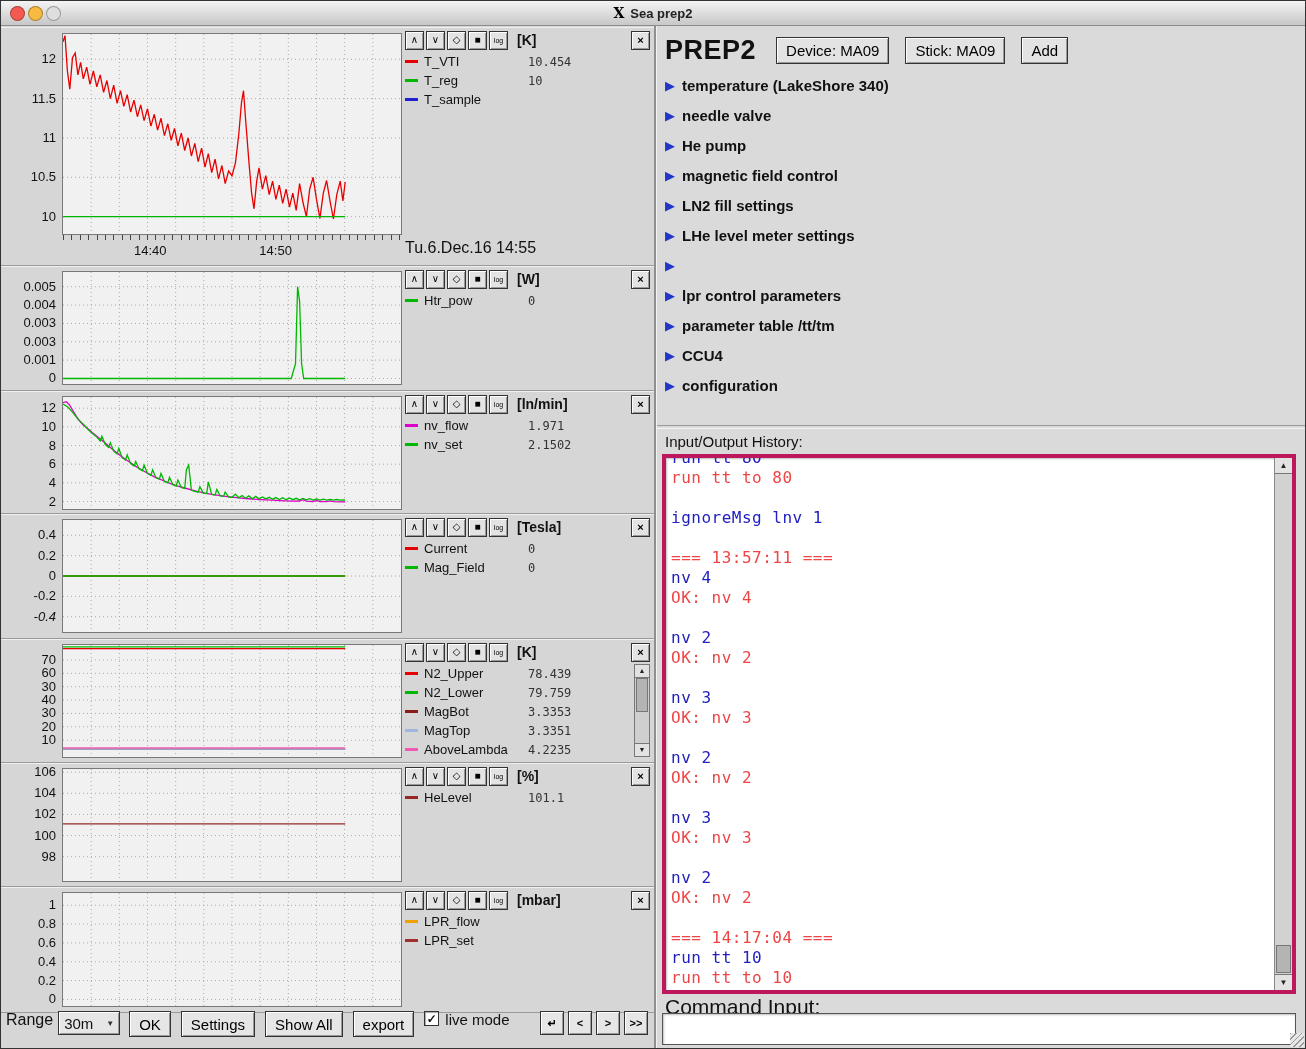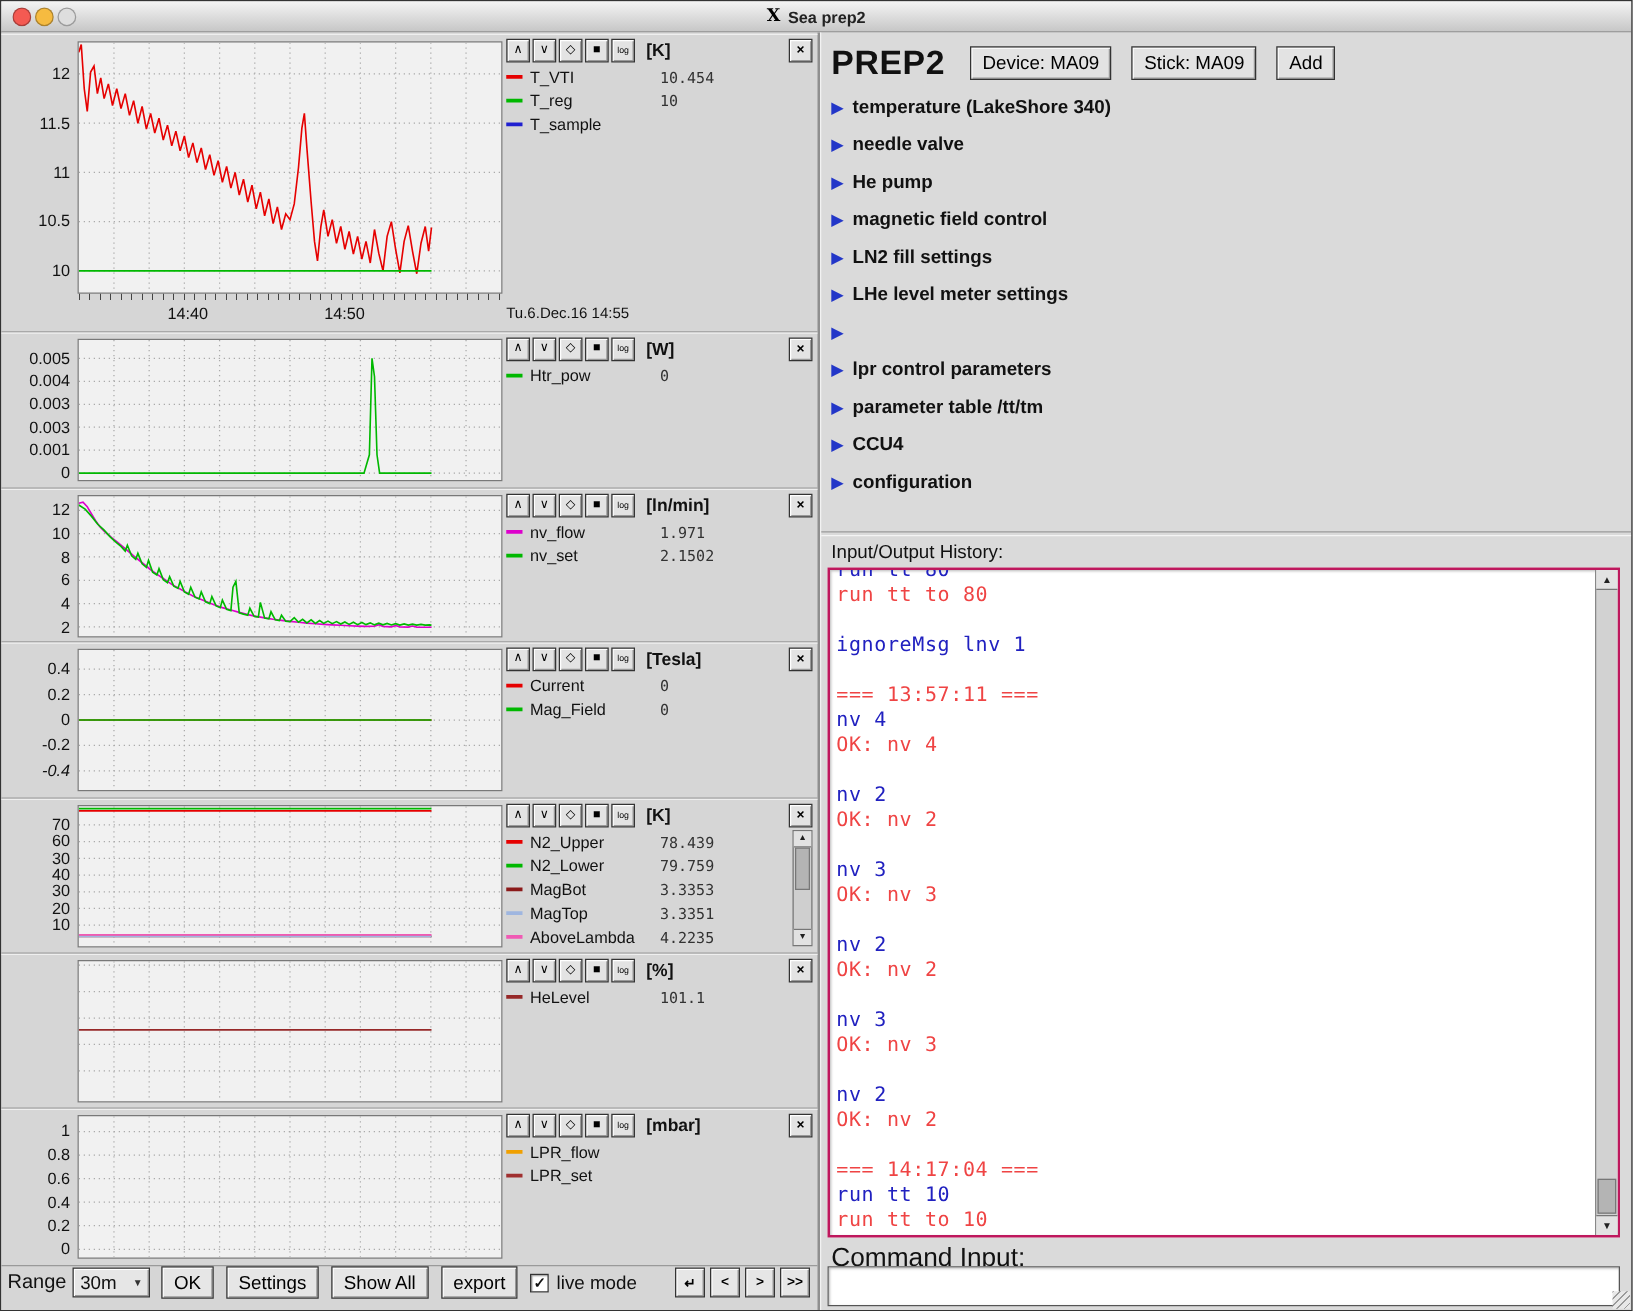--- a/index.html
+++ b/index.html
@@ -33,28 +33,28 @@
   .pbtn{width:17px;height:17px;border:1px solid #333;background:#e3e3e3;
     box-shadow:inset 1px 1px 0 #fff, inset -1px -1px 0 #999;font-size:10px;line-height:1;
     padding:0;margin-right:2px;font-family:"Liberation Sans",sans-serif;}
   .unit{font-size:14px;font-weight:bold;margin-left:7px;white-space:nowrap;}
   .xbtn{margin-left:auto;margin-right:0;font-size:11px;font-weight:bold;}
   .legend{margin-top:3px;}
   .legrow{display:flex;align-items:center;height:19px;font-size:13px;}
   .dash{width:13px;height:3px;margin-right:6px;flex:none;}
   .lname{width:104px;white-space:nowrap;}
   .lval{font-family:"DejaVu Sans Mono",monospace;font-size:12px;color:#333;white-space:nowrap;}
-  .datelabel{position:absolute;left:0;bottom:6px;font-size:12px;white-space:nowrap;}
+  .datelabel{position:absolute;left:0;bottom:6px;font-size:16px;white-space:nowrap;}
   .legscroll{position:absolute;top:21px;right:0;bottom:3px;width:14px;background:#cfcfcf;border:1px solid #777;}
   .sarrow{position:absolute;left:0;right:0;height:12px;text-align:center;font-size:7px;line-height:12px;
     background:#e2e2e2;border-bottom:1px solid #777;color:#222;}
   .sarrow.bottom{bottom:0;top:auto;border-top:1px solid #777;border-bottom:none;}
   .sthumb{position:absolute;left:1px;right:1px;background:#b4b4b4;border:1px solid #777;}
   
-  .toolbar{position:absolute;left:5px;right:6px;bottom:7px;height:30px;display:flex;align-items:center;}
+  .toolbar{position:absolute;left:5px;right:6px;bottom:7px;height:30px;display:flex;}
   .range-label{font-size:16px;margin-right:5px;}
   .select{height:20px;border:1px solid #333;background:#e6e6e6;box-shadow:inset 1px 1px 0 #fff, inset -1px -1px 0 #999;
     display:flex;align-items:center;justify-content:space-between;padding:1px 5px;font-size:15px;width:50px;margin-right:9px;}
   .selarrow{font-size:8px;color:#333;margin-left:4px;}
   .tbtn,.navbtn{border:1px solid #333;background:#e6e6e6;box-shadow:inset 1px 1px 0 #fff, inset -1px -1px 0 #999;
     font-family:"Liberation Sans",sans-serif;font-size:15px;}
   .tbtn{height:24px;padding:0 9px;margin-right:10px;}
   .checkbox{width:13px;height:13px;border:1px solid #333;background:#fff;box-shadow:inset 1px 1px 1px rgba(0,0,0,.35);
     display:inline-flex;align-items:center;justify-content:center;margin-right:6px;flex:none;}
   .checkmark{font-size:12px;font-weight:bold;line-height:1;}
@@ -66,21 +66,21 @@
   .prep-title{font-size:27px;font-weight:bold;margin-right:20px;letter-spacing:.5px;}
   .hbtn{border:1px solid #333;background:#e3e3e3;box-shadow:inset 1px 1px 0 #fff, inset -1px -1px 0 #999;
     font-family:"Liberation Sans",sans-serif;font-size:15px;padding:4px 9px;margin-right:16px;}
   .tree{position:absolute;top:44px;left:8px;right:10px;}
   .trow{height:30px;display:flex;align-items:center;cursor:default;}
   .tri{color:#2236c8;font-size:13px;width:17px;flex:none;}
   .tlabel{font-weight:bold;font-size:15px;white-space:nowrap;}
   .divider{position:absolute;top:399px;left:0;right:0;height:2px;border-top:1px solid #9a9a9a;border-bottom:1px solid #f4f4f4;}
   .io-label{position:absolute;top:407px;left:8px;font-size:15px;}
   .history{position:absolute;top:428px;left:5px;right:9px;height:532px;background:#fff;
-    border:2px solid #be185d;box-shadow:inset 1px 1px 2px rgba(0,0,0,.25);}
+    border:4px solid #be185d;box-shadow:inset 1px 1px 2px rgba(0,0,0,.25);}
   .hwrap{position:absolute;left:5px;top:0;right:19px;bottom:1px;overflow:hidden;}
   .hlines{margin-top:-10px;font-family:"DejaVu Sans Mono",monospace;font-size:16px;line-height:20px;
     letter-spacing:.5px;white-space:pre;}
   .hline.cmd{color:#2121c0;}
   .hline.resp{color:#ef4444;}
   .vscroll{position:absolute;top:0;right:0;bottom:0;width:17px;background:#d2d2d2;border-left:1px solid #888;}
   .vscroll .sarrow{height:15px;line-height:15px;font-size:8px;}
   .cmd-label{position:absolute;top:969px;left:8px;font-size:21px;}
   .cmd-input{position:absolute;top:987px;left:5px;right:9px;height:26px;border:1px solid #555;background:#fff;
     box-shadow:inset 1px 1px 2px rgba(0,0,0,.25);font:15px "DejaVu Sans Mono",monospace;padding:2px 5px;}
@@ -427,20 +427,27 @@
               </div>
             </div>
             <div class="legscroll">
               <div class="sarrow" style="top: 0px;">▲</div>
               <div class="sarrow bottom">▼</div>
               <div class="sthumb" style="top: 13px; height: 32px;"></div>
             </div>
           </div>
         </div>
         <div class="chart-block" style="height: 122px;">
+          <div class="yaxis" style="top: 4px; height: 112px;">
+            <span class="ytick" style="top: -3.83019px;">106</span>
+            <span class="ytick" style="top: 17.3019px;">104</span>
+            <span class="ytick" style="top: 38.434px;">102</span>
+            <span class="ytick" style="top: 59.566px;">100</span>
+            <span class="ytick" style="top: 80.6981px;">98</span>
+          </div>
           <div class="plot" style="top: 4px; height: 112px;"><svg width="338" height="112">
               <defs>
                 <clipPath id="cp5">
                   <rect x="0" y="0" width="338" height="112"></rect>
                 </clipPath>
               </defs>
               <g clip-path="url(#cp5)">
                 <line x1="28.166666666666668" y1="0" x2="28.166666666666668" y2="112" stroke="#aaa" stroke-dasharray="1 3"></line>
                 <line x1="56.333333333333336" y1="0" x2="56.333333333333336" y2="112" stroke="#aaa" stroke-dasharray="1 3"></line>
                 <line x1="84.5" y1="0" x2="84.5" y2="112" stroke="#aaa" stroke-dasharray="1 3"></line>

